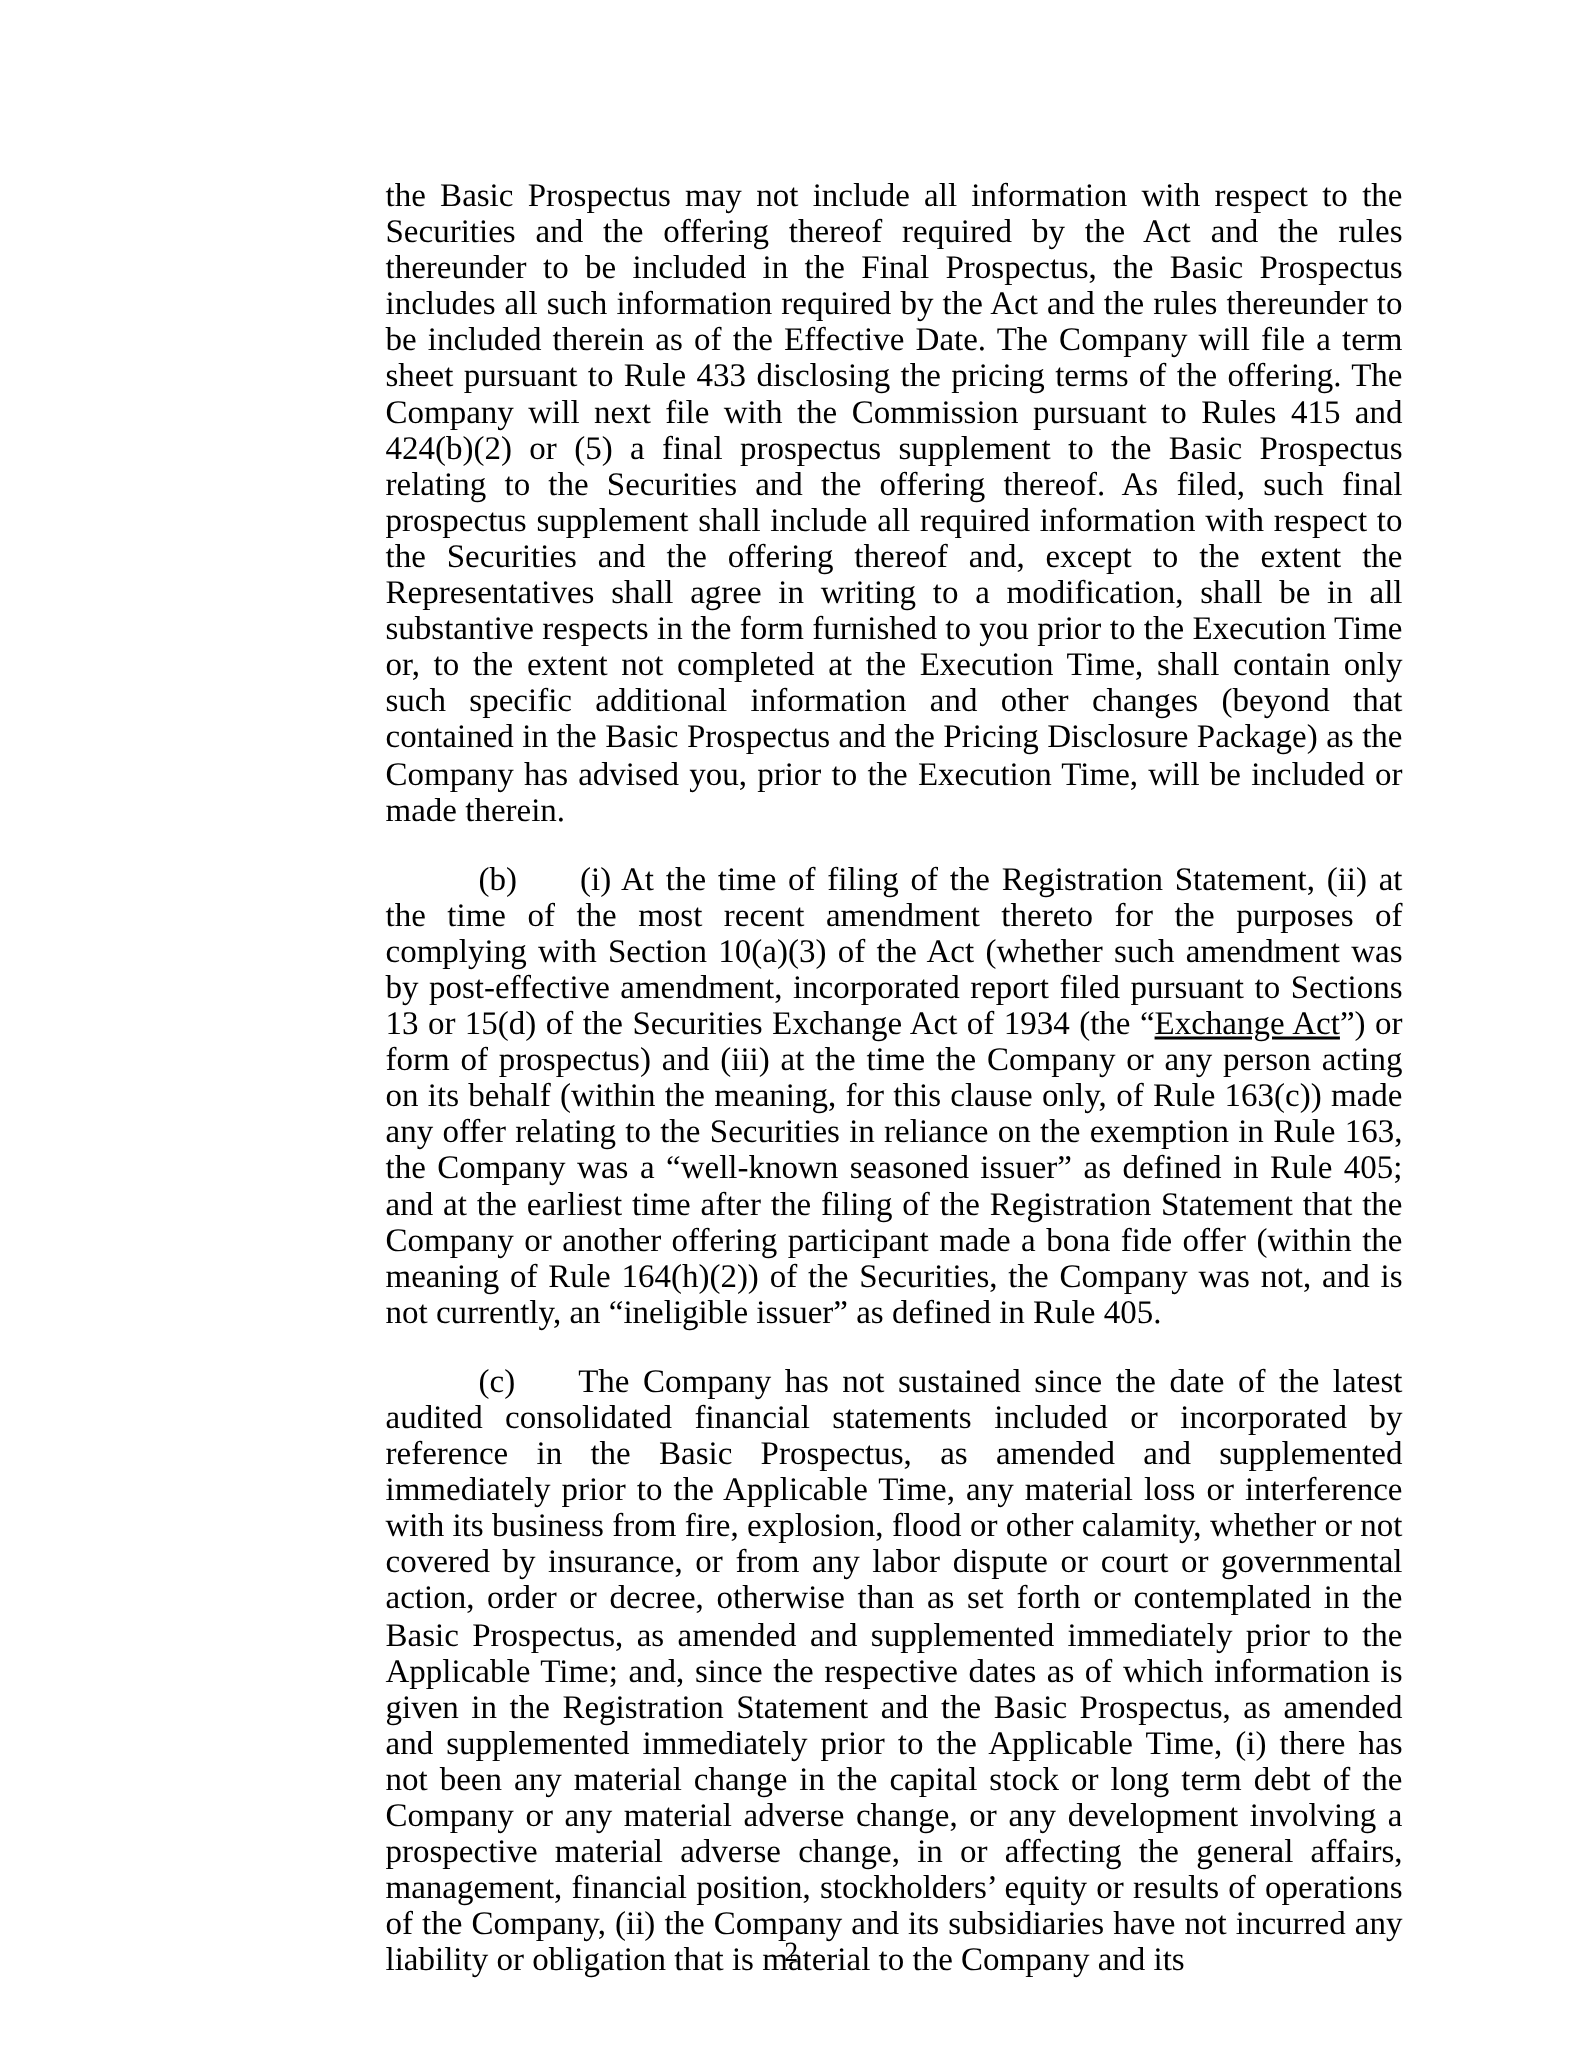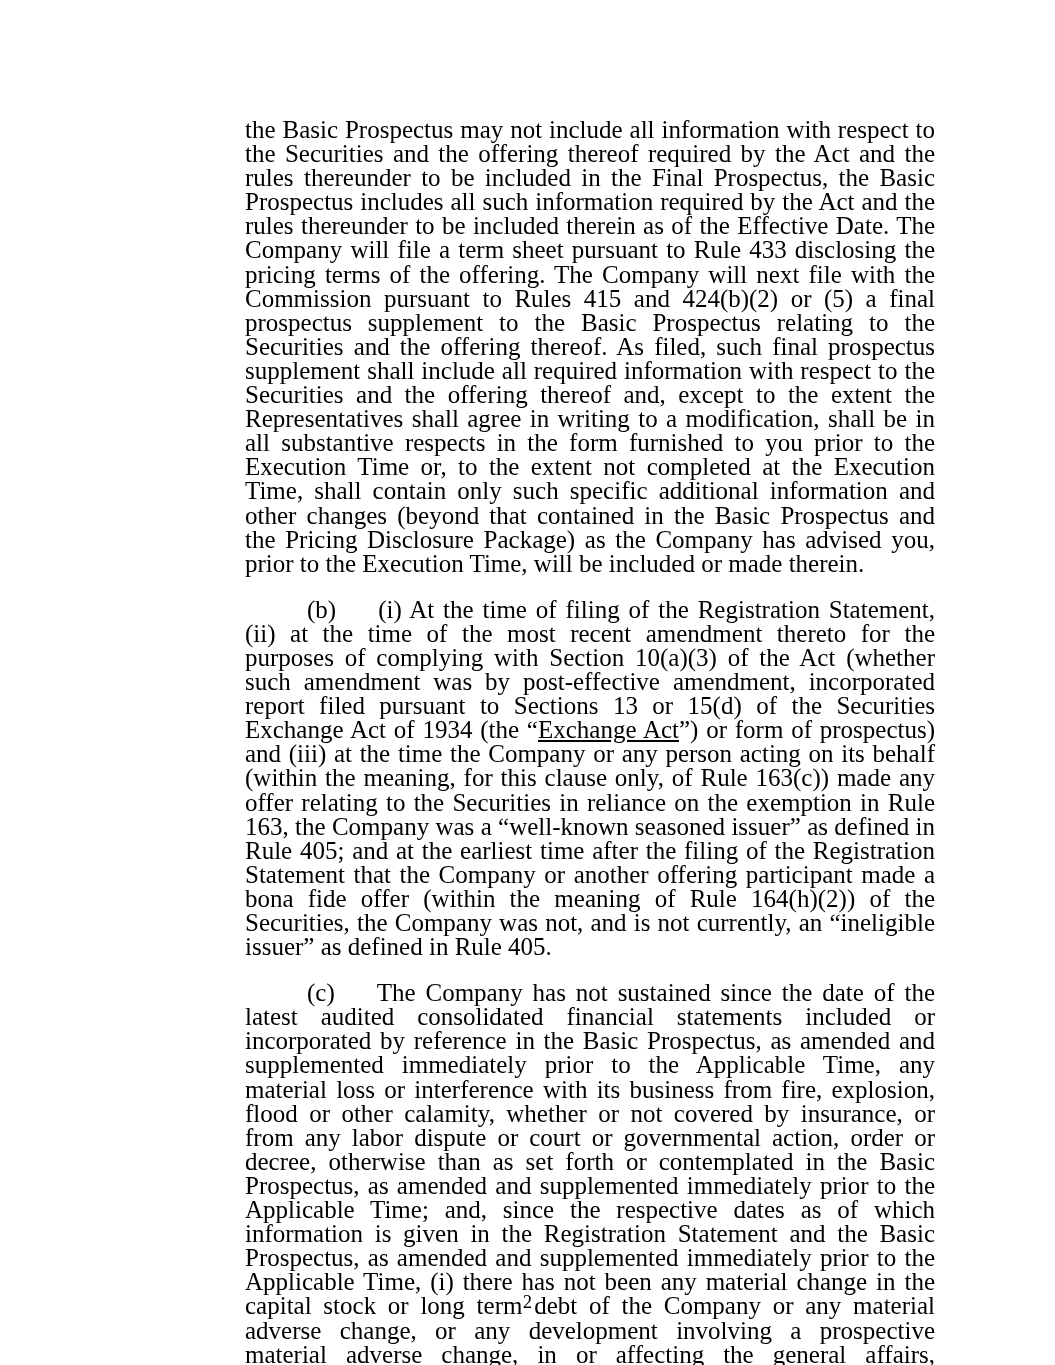--- a/index.html
+++ b/index.html
@@ -17,22 +17,22 @@
     position: relative;
     width: 1055px;
     height: 1365px;
     box-sizing: border-box;
     padding: 118px 120px 40px 245px;
   }
   .body-col {
     width: 690px;
   }
   p.para {
-    margin: 0 0 22px 0;
-    font-size: 25px;
+    margin: 0 0 22px 12px;
+    font-size: 22px;
     line-height: 24.1px;
     text-align: justify;
     text-justify: inter-word;
     hyphens: none;
   }
   p.para:last-of-type {
     margin-bottom: 0;
   }
   .indent {
     display: inline-block;

